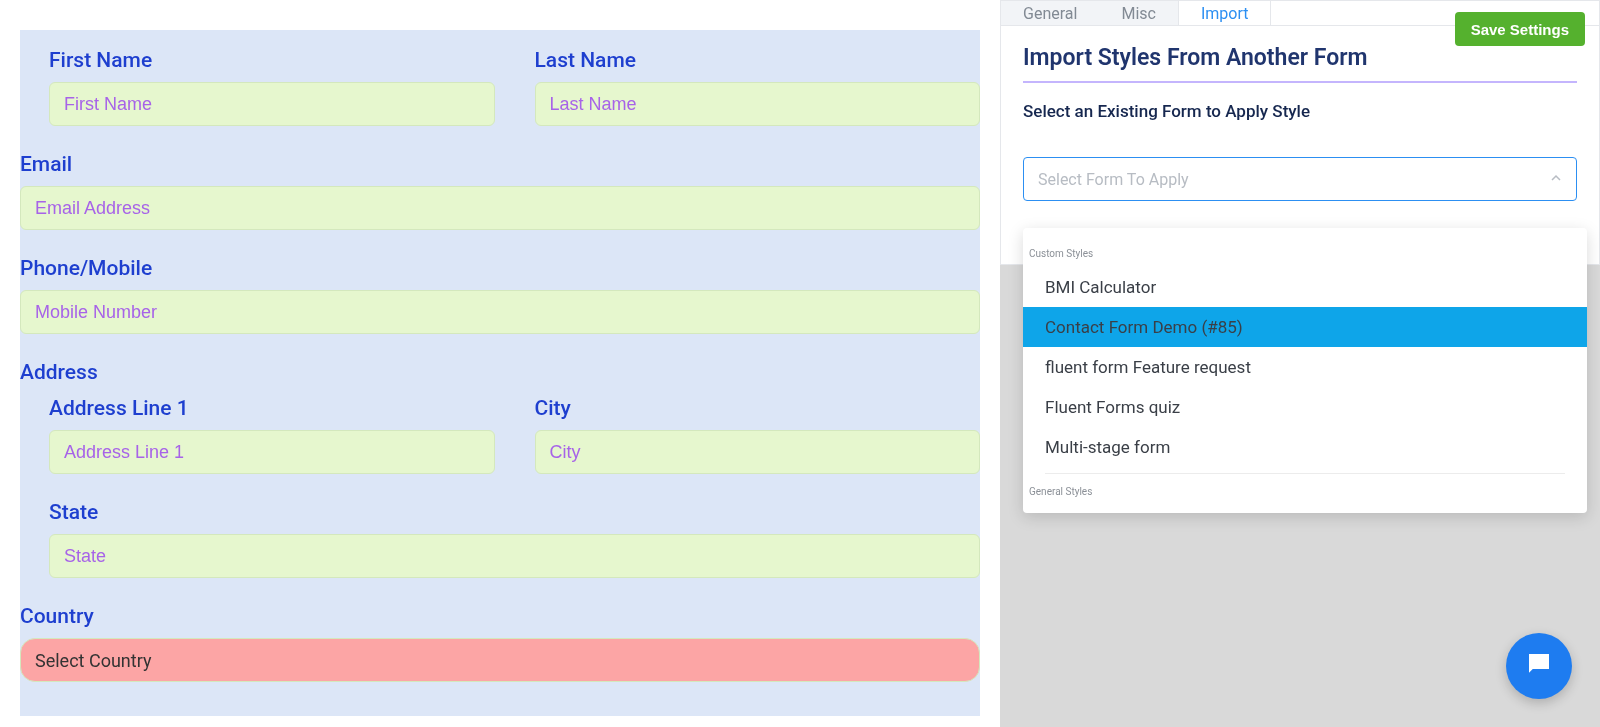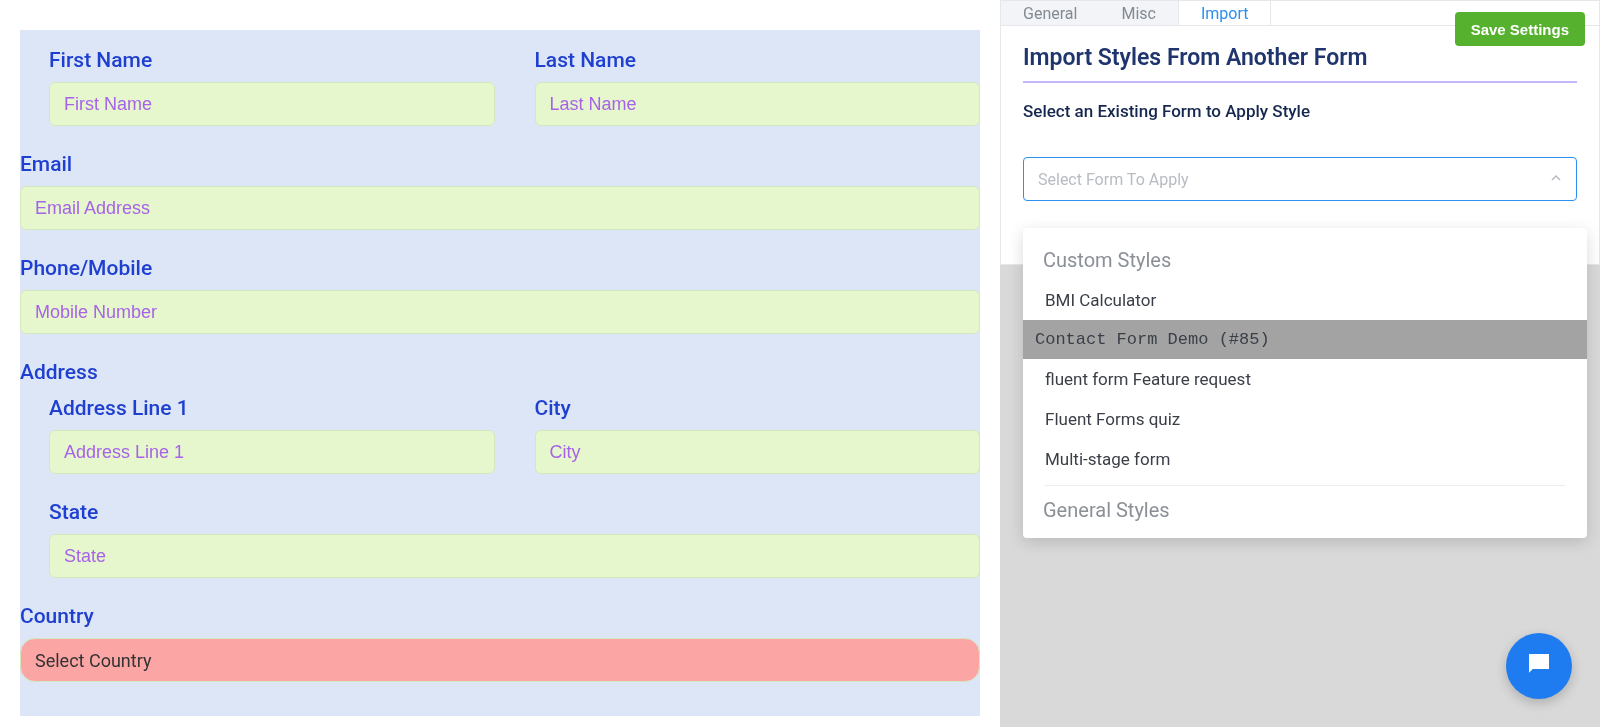--- a/index.html
+++ b/index.html
@@ -185,41 +185,40 @@
       transform: rotate(45deg);
     }
     .dropdown-scroll {
       max-height: 312px;
       overflow-y: auto;
       padding: 8px 0;
     }
     .dropdown-scroll::-webkit-scrollbar { width: 8px; }
     .dropdown-scroll::-webkit-scrollbar-thumb { background: #d4d7db; border-radius: 4px; }
     .group-head {
-      padding: 12px 22px 8px 20px;
+      padding: 12px 22px 8px 6px;
       color: #8b9097;
-      font-size: 20px;
+      font-size: 10px;
     }
     .group-items {
       border-bottom: 1px solid #ececec;
       margin: 0 22px;
       padding-bottom: 6px;
     }
     .opt {
       padding: 10px 0 10px 0;
       color: #3a3f47;
       font-size: 17px;
       cursor: pointer;
     }
     .opt.hover {
-      background: #a3a3a3;
+      background: #0ea5e9;
       margin: 0 -22px;
-      padding-left: 12px;
+      padding-left: 22px;
       padding-right: 22px;
-      font-family: Liberation Mono, monospace;
     }
 
     
     .fab {
       position: absolute;
       right: 28px;
       bottom: 28px;
       width: 66px;
       height: 66px;
       background: #1e7cf0;

